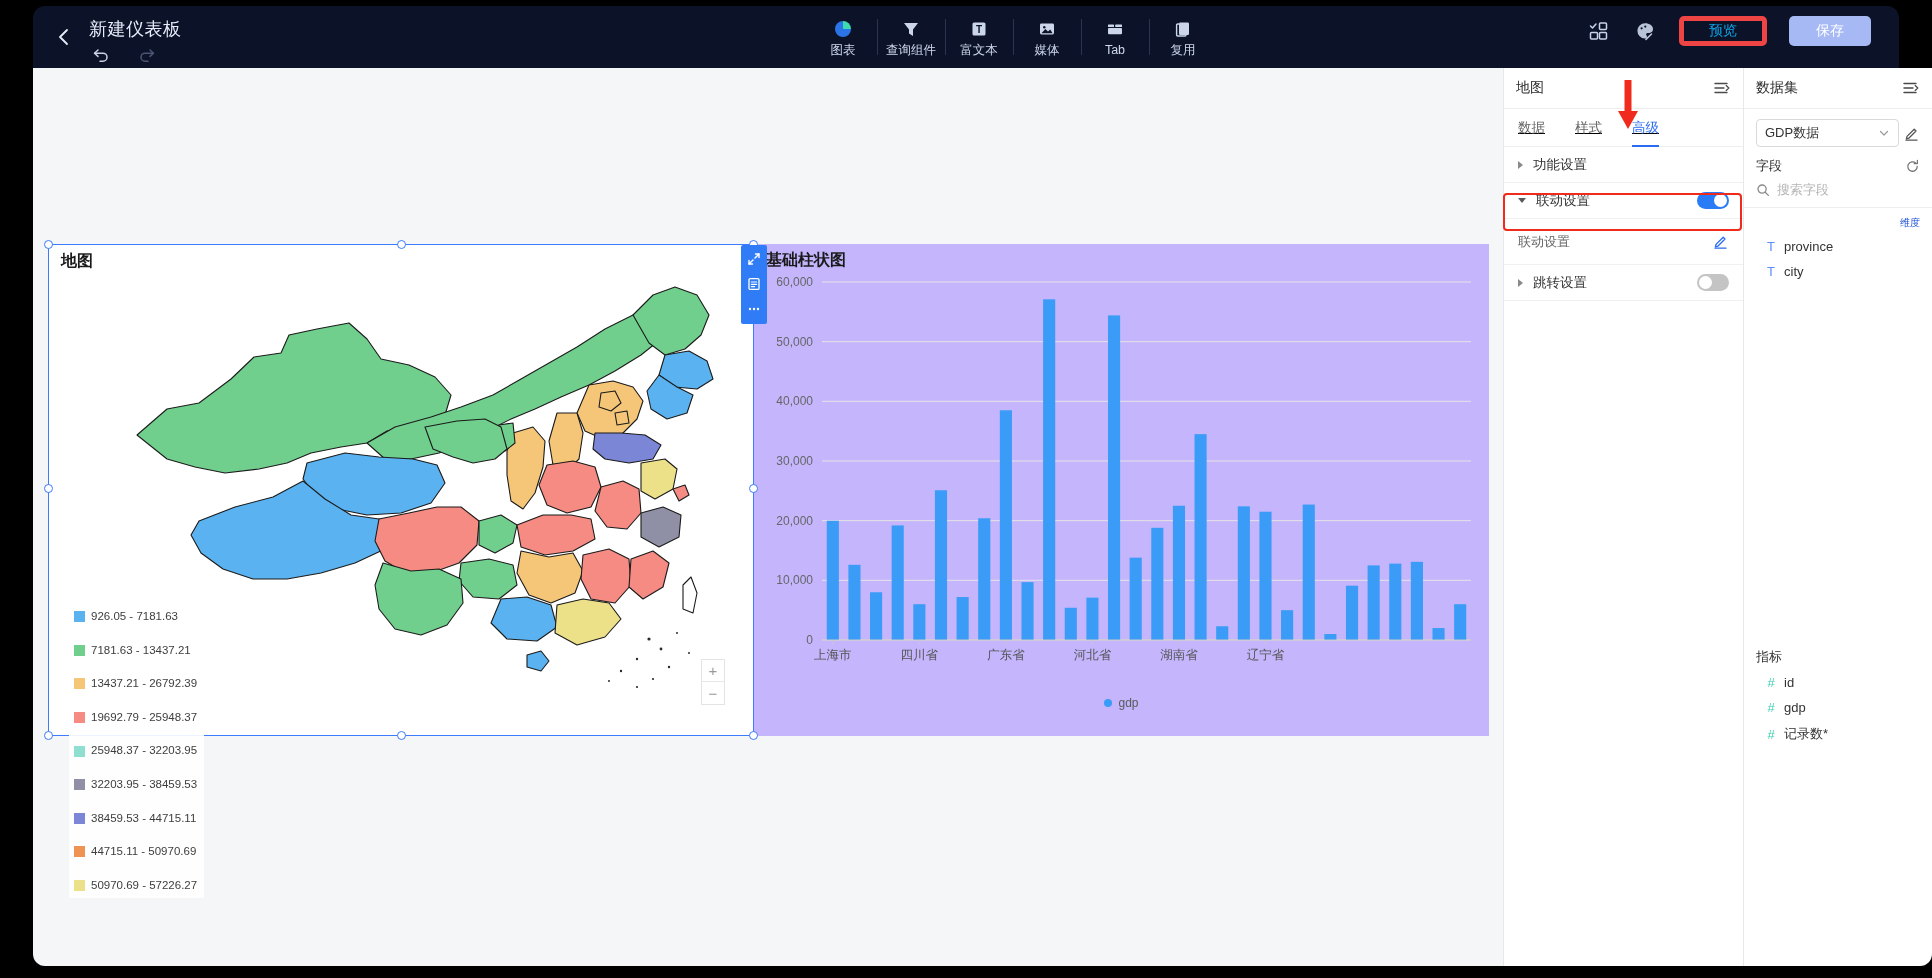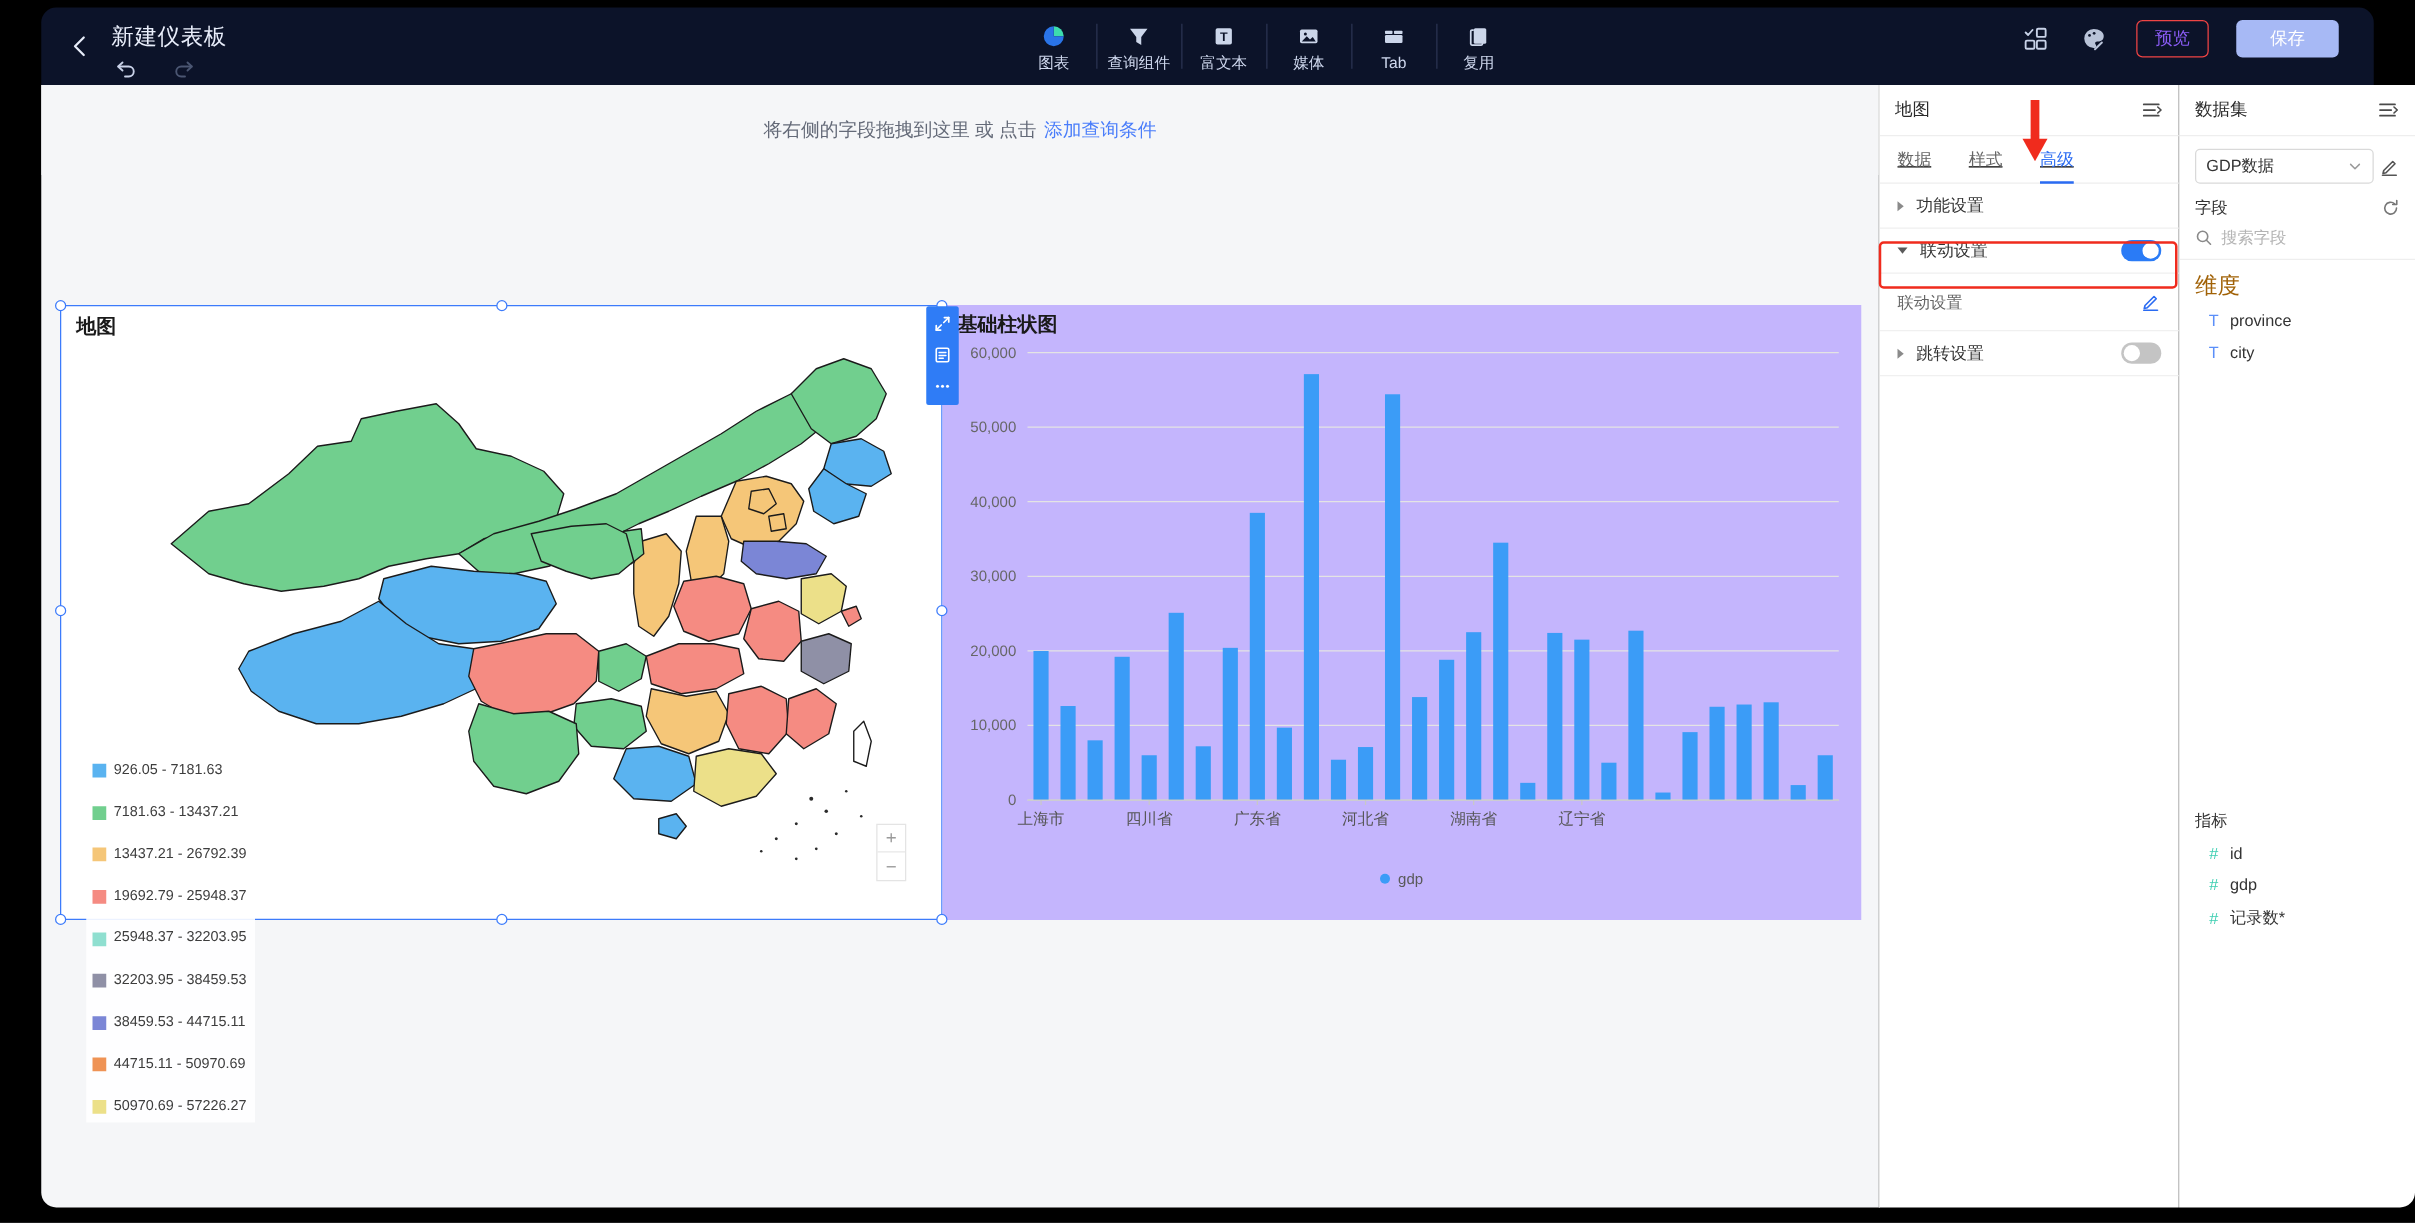--- a/index.html
+++ b/index.html
@@ -46,22 +46,22 @@
   .tool + .tool::before {
     content: ""; position: absolute; left: 0; top: 9px;
     width: 1px; height: 36px; background: #2b3553;
   }
   .tool .ic { height: 22px; display: flex; align-items: center; }
   .tool .lbl { color: #cfd8ee; font-size: 12.5px; line-height: 1; }
 
   .topright { position: absolute; right: 28px; top: 10px; display: flex; align-items: center; gap: 22px; }
   .tr-icon { width: 24px; height: 24px; cursor: pointer; }
   .btn-preview {
-    width: 58px; height: 30px; border: 1px solid #ef4444; border-radius: 5px;
-    color: #8b5cf6; font-size: 14px; background: transparent;
+    width: 88px; height: 30px; border: 5px solid #ef4444; border-radius: 5px;
+    color: #0ea5e9; font-size: 14px; background: transparent;
     display: flex; align-items: center; justify-content: center; cursor: pointer;
   }
   .btn-save {
     width: 82px; height: 30px; border-radius: 5px; border: none;
     background: #a7b9f5; color: #ffffff; font-size: 14px;
     display: flex; align-items: center; justify-content: center; cursor: pointer;
   }
 
   
   .canvas {
@@ -199,21 +199,21 @@
   .ds-head .t { font-size: 14px; color: #2b2b2b; }
   .ds-select-row { display: flex; align-items: center; gap: 4px; padding: 10px 12px 6px; }
   .ds-select {
     flex: 1; height: 28px; border: 1px solid #d9d9d9; border-radius: 4px;
     display: flex; align-items: center; justify-content: space-between;
     padding: 0 8px; font-size: 13px; color: #333; cursor: pointer;
   }
   .ds-sec { display: flex; align-items: center; justify-content: space-between; padding: 4px 12px 2px; font-size: 13px; color: #333; }
   .ds-search { display: flex; align-items: center; gap: 7px; padding: 4px 12px 8px; border-bottom: 1px solid #eee; margin: 0 0 6px; }
   .ds-search .ph { font-size: 13px; color: #b4b4b4; }
-  .ds-group-title { padding: 2px 12px 4px; font-size: 18px; color: #a16207; }
+  .ds-group-title { padding: 2px 12px 4px; font-size: 10px; color: #1d4ed8; text-align: right; }
   .ds-field { display: flex; align-items: center; gap: 8px; padding: 5px 12px 5px 22px; font-size: 13px; color: #333; cursor: pointer; }
   .ds-field .tt { color: #5b8ff9; font-size: 13px; width: 10px; text-align: center; }
   .ds-field .hh { color: #3ecfb2; font-size: 13px; width: 10px; text-align: center; }
   .ds-metrics { position: absolute; left: 0; top: 578px; width: 189px; }
   .metrics-label { padding: 2px 12px 4px; font-size: 13px; color: #333; }
   svg { display: block; }
 </style>
 </head>
 <body>
 
@@ -316,24 +316,20 @@
             <path d="M18.5 15 L13 20.4" stroke="#b9c3d8" stroke-width="1.6" stroke-linecap="round"></path>
           </svg>
       </span>
       <div class="btn-preview">预览</div>
       <div class="btn-save">保存</div>
     </div>
   </div>
 
   <div class="canvas">
 
-    <div class="filter-hint">
-      <span>将右侧的字段拖拽到这里 或 点击</span>
-      <span class="lnk">添加查询条件</span>
-    </div>
 
     <div class="map-widget">
       <div class="map-title">地图</div>
 
       <svg class="map-svg" viewBox="0 0 706 430">
         <g stroke="#1b1b1b" stroke-width="1.1" stroke-linejoin="round">
 
           <path d="M88 168 L118 142 L150 136 L182 112 L205 90 L232 86 L240 68 L268 62 L300 56 L318 72 L332 92 L360 98 L386 110 L402 128 L396 148 L368 158 L338 164 L318 176 L292 180 L262 186 L238 196 L210 202 L176 206 L146 200 L118 192 Z" fill="#71cf8e"></path>
 
           <path d="M318 176 L346 160 L382 150 L412 140 L444 128 L472 112 L500 96 L528 80 L556 62 L584 48 L606 40 L622 52 L612 72 L592 88 L566 104 L540 118 L512 130 L486 142 L462 152 L438 164 L414 176 L390 186 L362 192 L336 192 Z" fill="#71cf8e"></path>

